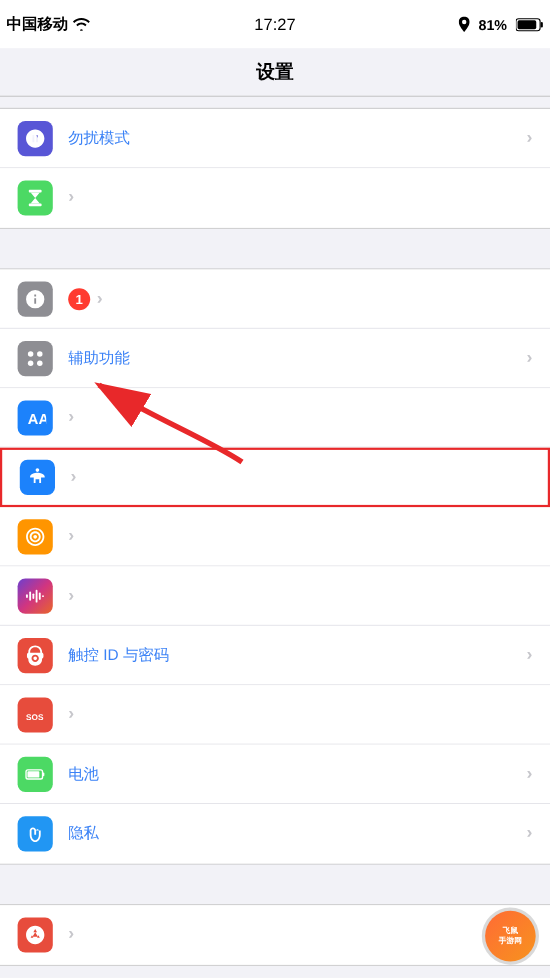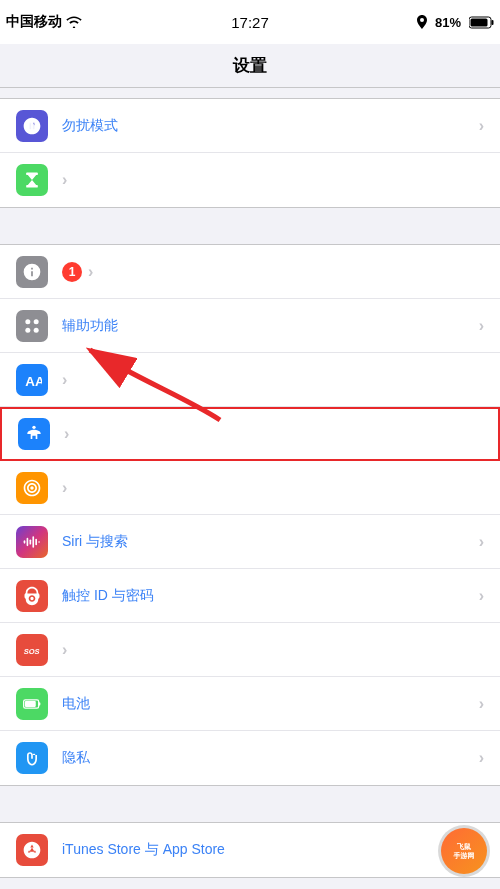--- a/index.html
+++ b/index.html
@@ -279,36 +279,35 @@
         <svg class="icon-svg" viewBox="0 0 24 24">
 
           <rect x="2" y="10" width="2" height="4" rx="1" fill="white"></rect>
           <rect x="5.5" y="7" width="2" height="10" rx="1" fill="white"></rect>
           <rect x="9" y="9" width="2" height="6" rx="1" fill="white"></rect>
           <rect x="12.5" y="5" width="2" height="14" rx="1" fill="white"></rect>
           <rect x="16" y="8" width="2" height="8" rx="1" fill="white"></rect>
           <rect x="19.5" y="11" width="2" height="2" rx="1" fill="white"></rect>
         </svg>
       </div>
-      <span class="item-label">Siri 与搜索</span>
       <span class="chevron">›</span>
     </div>
 
     <div class="list-item">
       <div class="item-icon" style="background:#e74c3c;">
         <svg class="icon-svg" viewBox="0 0 24 24">
           <path d="M12 1C7.9 1 4.5 4.1 4.5 8v.5C3.6 9.1 3 10 3 11v2c0 1 .6 1.9 1.5 2.4V16c0 4.4 3.4 7 7.5 7s7.5-2.6 7.5-7v-.6c.9-.5 1.5-1.4 1.5-2.4v-2c0-1-.6-1.9-1.5-2.4V8c0-3.9-3.4-7-7.5-7zm0 2c3 0 5.5 2.2 5.5 5v1h-11V8c0-2.8 2.5-5 5.5-5zm0 8c2.2 0 4 1.8 4 4s-1.8 4-4 4-4-1.8-4-4 1.8-4 4-4zm0 2a2 2 0 1 0 0 4 2 2 0 0 0 0-4z" fill="white"></path>
         </svg>
       </div>
       <span class="item-label">触控 ID 与密码</span>
       <span class="chevron">›</span>
     </div>
 
     <div class="list-item">
-      <div class="item-icon" style="background:#e74c3c;font-style:italic;">
+      <div class="item-icon" style="background:#e74c3c;">
         <svg class="icon-svg" viewBox="0 0 24 24">
           <text x="2" y="17" font-size="9" font-weight="900" fill="white" letter-spacing="0">SOS</text>
         </svg>
       </div>
       <span class="chevron">›</span>
     </div>
 
     <div class="list-item">
       <div class="item-icon" style="background:#4cd964;">
         <svg class="icon-svg" viewBox="0 0 24 24">
@@ -336,21 +335,20 @@
 
 <div class="section">
   <div class="list">
     <div class="list-item">
       <div class="item-icon" style="background:#e74c3c;">
         <svg class="icon-svg" viewBox="0 0 24 24">
 
           <path d="M12 2C6.48 2 2 6.48 2 12s4.48 10 10 10 10-4.48 10-10S17.52 2 12 2zm0 3.5L14 9H10l2-3.5zM7 15l1.5-2.6 1.5 2.6H7zm10 0h-3l1.5-2.6L17 15zM12 9l3 5H9l3-5z" fill="white"></path>
         </svg>
       </div>
-      <span class="item-label">iTunes Store 与 App Store</span>
       <span class="chevron">›</span>
     </div>
   </div>
 </div>
 
 <svg style="position:absolute; top:320px; left:60px; z-index:15; pointer-events:none;" width="220" height="120">
   <defs>
     <marker id="arrowhead" markerWidth="10" markerHeight="7" refX="9" refY="3.5" orient="auto">
       <polygon points="0 0, 10 3.5, 0 7" fill="#e8282a"></polygon>
     </marker>

